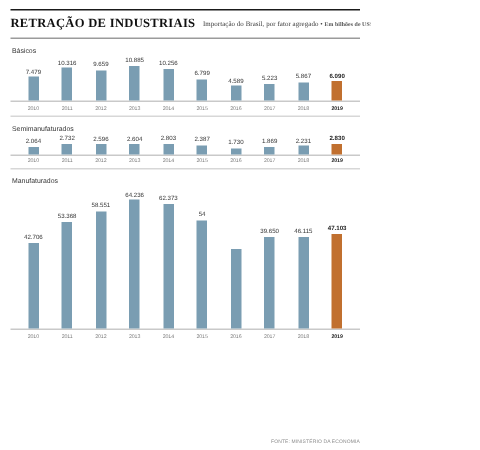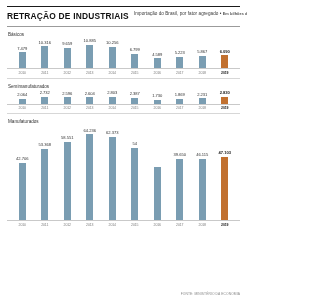--- a/index.html
+++ b/index.html
@@ -12,21 +12,21 @@
   }
   .page{
     position:relative;
     width:247px;height:300px;
     box-sizing:border-box;
     padding:6px 7px 0 7px;
     background:#ffffff;
   }
   .rule-top{height:1px;background:#1a1a1a;margin:0 0 4px 0;}
   
-  .header{display:flex;align-items:flex-start;gap:5px;padding-bottom:4px;}
+  .header{display:flex;align-items:center;gap:5px;padding-bottom:4px;font-family:Liberation Serif, serif;}
   .title{
     font-size:8.4px;font-weight:bold;letter-spacing:.2px;
     white-space:nowrap;color:#111;
   }
   .subtitle{
     font-size:4.6px;color:#3a3a3a;white-space:nowrap;letter-spacing:.05px;
   }
   .subtitle .unit{font-weight:bold;font-size:3.9px;color:#555;}
   .head-rule{height:1px;background:#9b9b9b;margin:1px 0 5px 0;}
   

